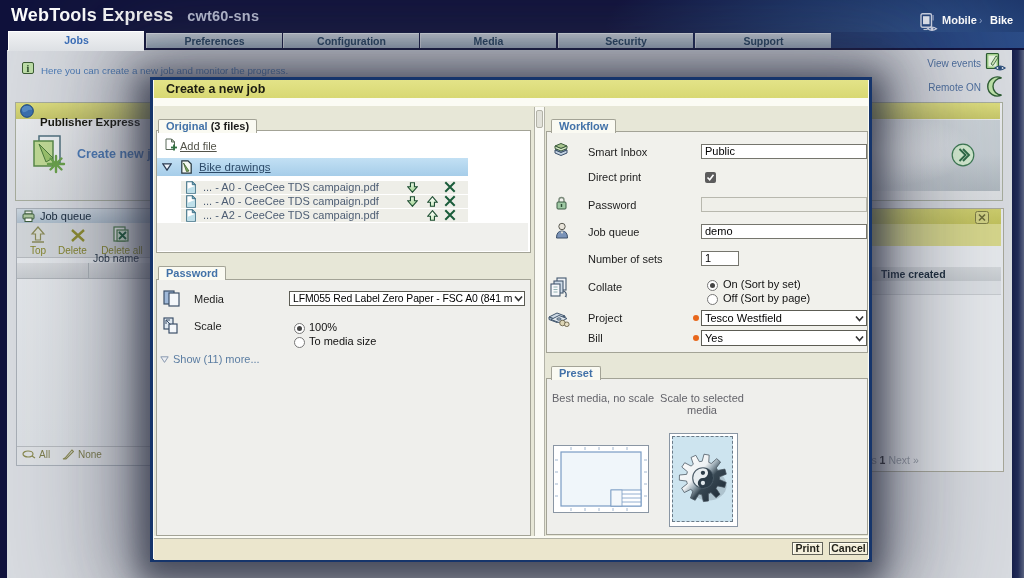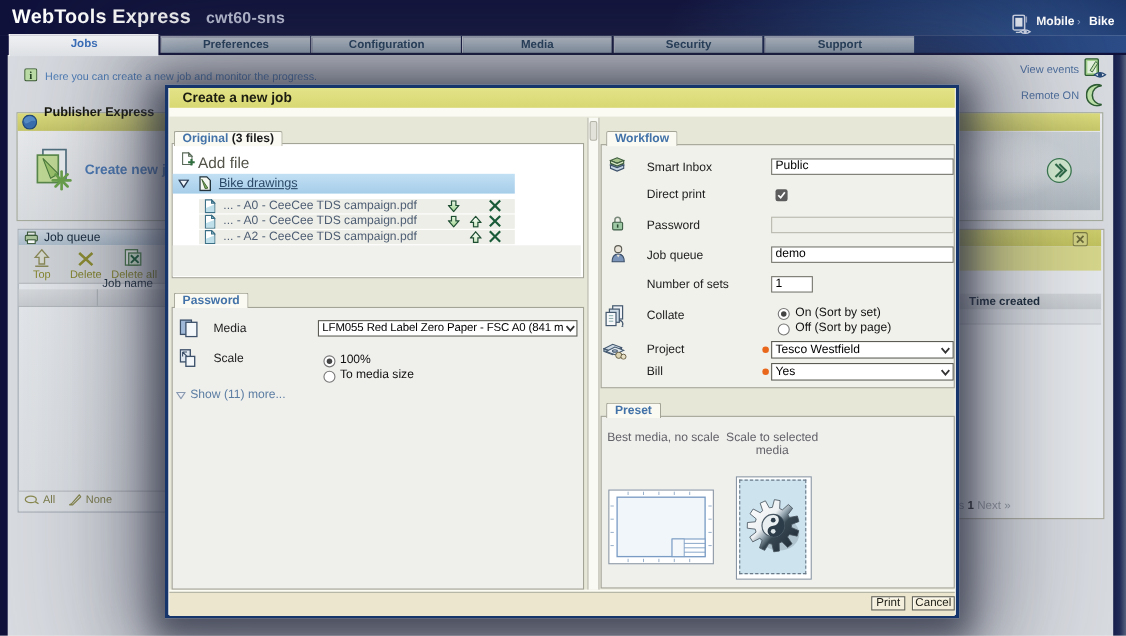--- a/index.html
+++ b/index.html
@@ -8,21 +8,21 @@
 .fs{position:absolute;border:1px solid #a3a396;background:#f0f0ec}
 .ftab{position:absolute;z-index:2;background:#fafaf2;border:1px solid #a3a396;border-bottom:none;border-radius:2px 2px 0 0;font-size:11px;font-weight:bold;color:#4272a8;padding:0 7px 1px;line-height:12px;white-space:nowrap}
 .lbl{position:absolute;font-size:11px;color:#1d1d1d}
 .inp{position:absolute;background:#fff;border:1px solid #75756d;font-size:11px;color:#000;line-height:13px;padding:0 3px;white-space:nowrap;overflow:hidden}
 .rad{position:absolute;width:9px;height:9px;border:1px solid #777;border-radius:50%;background:#fff}
 .rad.on::after{content:"";position:absolute;left:2px;top:2px;width:5px;height:5px;border-radius:50%;background:#444}
 .rlb{position:absolute;font-size:11px;color:#111}
 .row{position:absolute;background:#eeeee8;height:13px}
 .rtx{position:absolute;font-size:11px;color:#4d5d73;line-height:13px;white-space:nowrap}
 .odot{position:absolute;width:6px;height:6px;border-radius:50%;background:#e8671b}
-.btn{position:absolute;height:11px;background:#f4efdc;border:1px solid #63635a;box-shadow:inset 1px 1px 0 #fffef4;color:#23231c;font-size:10.5px;font-weight:normal;text-align:center;line-height:11px}
+.btn{position:absolute;height:11px;background:#f4efdc;border:1px solid #63635a;box-shadow:inset 1px 1px 0 #fffef4;color:#23231c;font-size:10.5px;font-weight:bold;text-align:center;line-height:11px}
 </style></head>
 <body>
 
 <div class="a" id="hdr" style="left:0;top:0;width:1024px;height:32px;background:radial-gradient(ellipse 330px 150px at 930px 50px,#30558f 0%,#1d3568 50%,#10123c 100%);"></div>
 <div class="a" style="left:11px;top:5px;font-size:18px;font-weight:bold;color:#fff;letter-spacing:0.2px">WebTools Express <span style="font-size:14.5px;color:#c3c7dd">&nbsp; cwt60-sns</span></div>
 <div class="a" style="left:942px;top:14px;font-size:11px;font-weight:bold;color:#fff">Mobile</div>
 <div class="a" style="left:990px;top:14px;font-size:11px;font-weight:bold;color:#fff">Bike</div>
 <div class="a" style="left:979px;top:15px;font-size:10px;color:#8fa3c8">›</div>
 <svg class="a" style="left:920px;top:13px" width="20" height="19" viewBox="0 0 20 19">
     <rect x="1" y="0.8" width="10.5" height="13.5" rx="1.5" fill="none" stroke="#cfd6e6" stroke-width="1.4"></rect>
@@ -64,21 +64,21 @@
     <path d="M14.5 2 A9.5 9.5 0 1 0 14.5 19 A8 8 0 0 1 14.5 2z" fill="#bfe3a9" stroke="#2e5d33" stroke-width="1.4"></path>
   </svg>
 
 <div class="a" style="left:15px;top:102px;width:986px;height:97px;border:1px solid #a8ae9e;background:linear-gradient(180deg,#edeff1,#dcdfe2)"></div>
 <div class="a" style="left:16px;top:103px;width:984px;height:16px;background:linear-gradient(180deg,#dede7e,#c9c96a)"></div>
 <svg class="a" style="left:20px;top:104px" width="14" height="14" viewBox="0 0 14 14">
     <circle cx="7" cy="7" r="6.5" fill="#3a6fb0"></circle>
     <path d="M2 4 Q5 1 9 2 Q12 3 12 6 Q9 5 7 7 Q4 9 3 8 Q1 6 2 4z" fill="#5e93cc" opacity="0.8"></path>
     <circle cx="7" cy="7" r="6.3" fill="none" stroke="#234a78" stroke-width="1"></circle>
   </svg>
-<div class="a" style="left:40px;top:96px;font-size:11.5px;font-weight:bold;color:#17170c">Publisher Express</div>
+<div class="a" style="left:40px;top:116px;font-size:11.5px;font-weight:bold;color:#17170c">Publisher Express</div>
 <svg class="a" style="left:28px;top:133px" width="42" height="44" viewBox="0 0 42 44">
     <rect x="11" y="3" width="21" height="27" fill="#eef2f4" stroke="#50707e" stroke-width="1.5"></rect>
     <rect x="6" y="8" width="19" height="25" fill="#c2dc96" stroke="#5a8a4a" stroke-width="1.5"></rect>
     <path d="M11 11 L25 25 L18 29z" fill="#9cc46c" stroke="#4a7a3a" stroke-width="1"></path>
     <g stroke="#6aa34a" stroke-width="2.4" stroke-linecap="round">
       <line x1="28" y1="23" x2="28" y2="39"></line>
       <line x1="20" y1="31" x2="36" y2="31"></line>
       <line x1="22.5" y1="25.5" x2="33.5" y2="36.5"></line>
       <line x1="33.5" y1="25.5" x2="22.5" y2="36.5"></line>
     </g>
@@ -105,21 +105,21 @@
 <div class="a" style="left:40px;top:210px;font-size:11px;font-weight:normal;color:#16283a">Job queue</div>
 <div class="a" style="left:17px;top:223px;width:672px;height:34px;background:#d3d7da;border-bottom:1px solid #b8bcc0"></div>
 <svg class="a" style="left:29px;top:226px" width="18" height="17" viewBox="0 0 18 17">
     <path d="M9 1 L15 8 L11.5 8 L11.5 14 L6.5 14 L6.5 8 L3 8z" fill="#d8dcd2" stroke="#8a8a58" stroke-width="1.2"></path>
     <line x1="3" y1="16" x2="15" y2="16" stroke="#8a8a58" stroke-width="1.5"></line>
   </svg>
 <div class="a" style="left:20px;top:245px;width:36px;text-align:center;font-size:10px;color:#86862c">Top</div>
 <svg class="a" style="left:70px;top:228px" width="16" height="15" viewBox="0 0 16 15">
     <path d="M2 2 L14 13 M14 2 L2 13" stroke="#8f8f2f" stroke-width="2.4"></path>
   </svg>
-<div class="a" style="left:58px;top:245px;width:40px;text-align:center;font-size:10px;color:#86862c">Delete</div>
+<div class="a" style="left:58px;top:245px;width:40px;text-align:left;font-size:10px;color:#86862c">Delete</div>
 <svg class="a" style="left:113px;top:226px" width="19" height="17" viewBox="0 0 19 17">
     <rect x="1" y="1" width="11" height="14" fill="#eef2ee" stroke="#4a7a4a" stroke-width="1.2"></rect>
     <rect x="4" y="4" width="11" height="11" fill="#cfe4cf" stroke="#4a7a4a" stroke-width="1.2"></rect>
     <path d="M6 6 L13 13 M13 6 L6 13" stroke="#1a5c38" stroke-width="1.8"></path>
   </svg>
 <div class="a" style="left:96px;top:245px;width:52px;text-align:center;font-size:10px;color:#86862c">Delete all</div>
 <div class="a" style="left:17px;top:263px;width:672px;height:15px;background:linear-gradient(180deg,#d8dbde,#c9cdd1);border-bottom:1px solid #b0b5ba"></div>
 <div class="a" style="left:93px;top:252px;font-size:10.5px;color:#1d2d3d">Job name</div>
 <div class="a" style="left:88px;top:263px;width:1px;height:15px;background:#b0b5ba"></div>
 <div class="a" style="left:17px;top:446px;width:672px;height:17px;background:#dfe2e5;border-top:1px solid #b8bcc0"></div>
@@ -154,21 +154,21 @@
 <div class="fs" style="left:156px;top:130px;width:373px;height:121px;background:#fff"></div>
 <div class="a" style="left:157px;top:223px;width:371px;height:28px;background:#f0f0ed"></div>
 <svg class="a" style="left:165px;top:138px" width="13" height="13" viewBox="0 0 13 13">
     <path d="M1 1 L6.5 1 L9.5 4 L9.5 11.5 L1 11.5 z" fill="#fff" stroke="#5a6a5a" stroke-width="1"></path>
     <path d="M6.5 1 L6.5 4 L9.5 4 z" fill="#cfe4c0" stroke="#5a6a5a" stroke-width="1"></path>
     <g stroke="#2f6f3f" stroke-width="1.8">
       <line x1="9" y1="6.5" x2="9" y2="12.5"></line>
       <line x1="6" y1="9.5" x2="12" y2="9.5"></line>
     </g>
   </svg>
-<div class="a" style="left:180px;top:140px;font-size:14px;color:#53534a;">Add file</div>
+<div class="a" style="left:180px;top:140px;font-size:11px;color:#53534a;text-decoration:underline">Add file</div>
 <div class="a" style="left:157px;top:158px;width:311px;height:18px;background:linear-gradient(180deg,#c2e0f4,#a6cde9)"></div>
 <svg class="a" style="left:162px;top:163px" width="10" height="8" viewBox="0 0 10 8">
     <path d="M0.8 0.8 L9.2 0.8 L5 7.2 z" fill="#eef4fa" stroke="#2a3a52" stroke-width="1.2"></path>
   </svg>
 <svg class="a" style="left:181px;top:160px" width="11" height="14" viewBox="0 0 11 14">
     <path d="M0.8 0.8 L7 0.8 L10.2 4 L10.2 13.2 L0.8 13.2z" fill="#f4f8f0" stroke="#24343c" stroke-width="1.2"></path>
     <path d="M2.5 3 L8 11 L5.5 11.5 z" fill="#7fae5f" stroke="#3c5c2c" stroke-width="0.8"></path>
   </svg>
 <div class="a" style="left:199px;top:161px;font-size:11.5px;color:#2c4a68;text-decoration:underline">Bike drawings</div>
 <div class="row" style="left:181px;top:181px;width:287px"></div>

